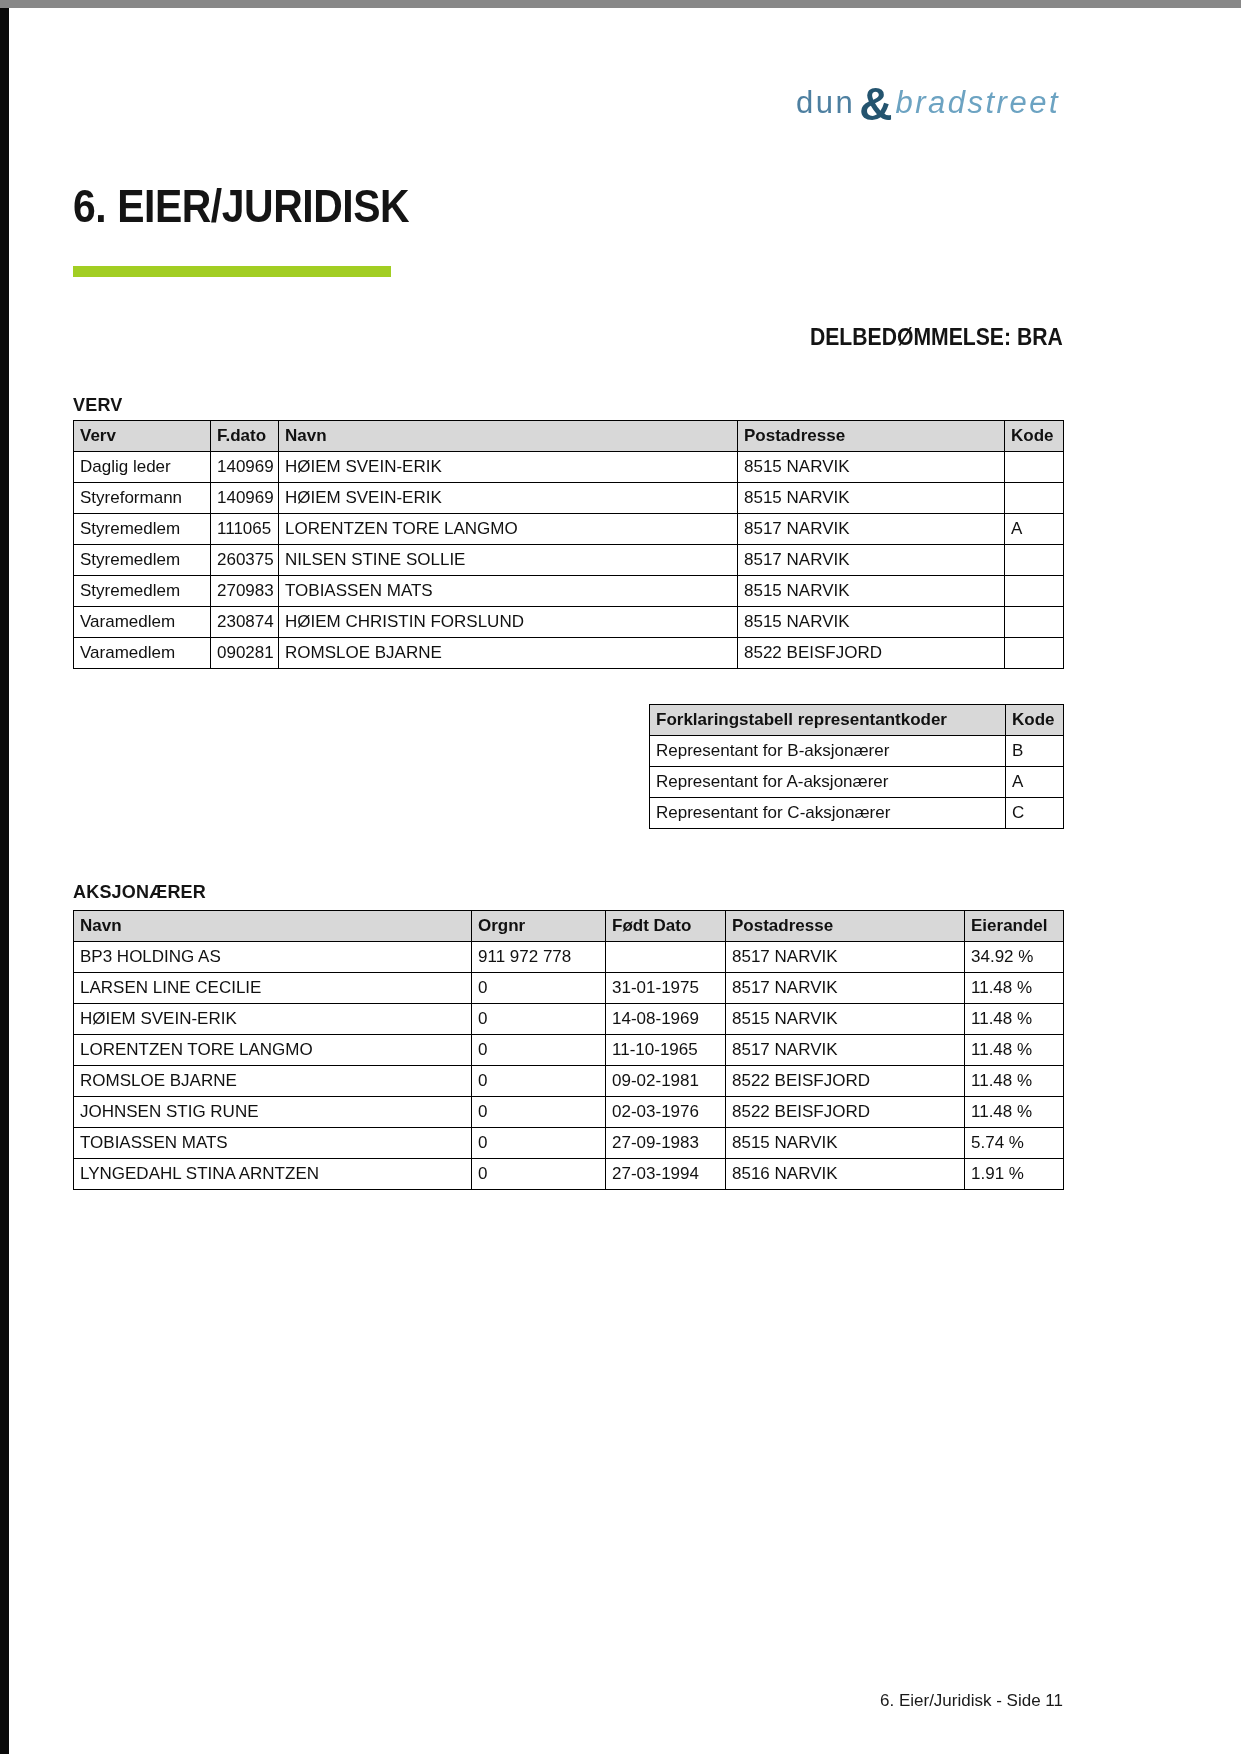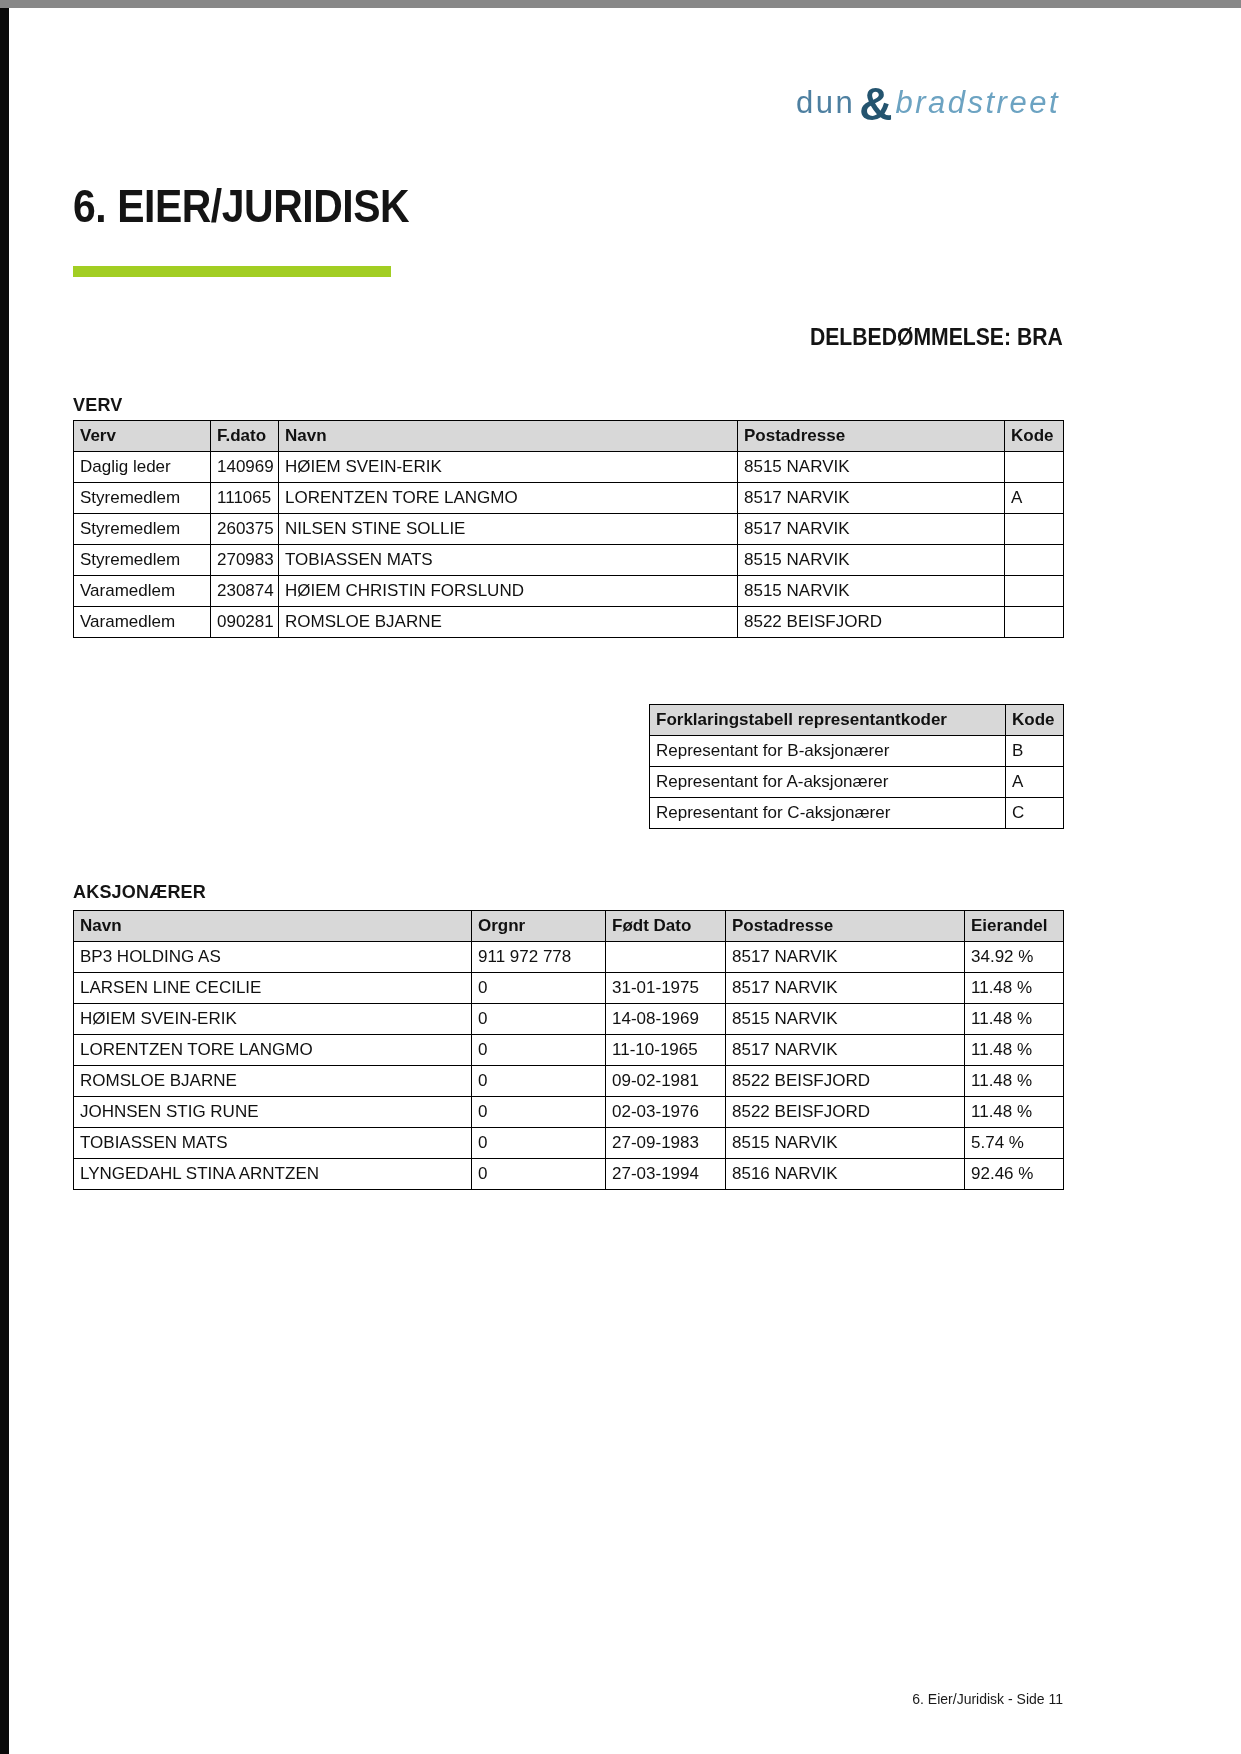--- a/index.html
+++ b/index.html
@@ -55,21 +55,21 @@
     border:1.5px solid #000; height:31px;
     padding:0 6px; text-align:left; vertical-align:middle;
     overflow:hidden; white-space:nowrap;
   }
   table.doc th { background:var(--header-bg,#d8d8d8); font-weight:700; }
   .tbl-verv   { left:73px;  top:412px; width:990px; }
   .tbl-legend { left:649px; top:696px; width:414px; }
   .tbl-aks    { left:73px;  top:902px; width:990px; }
   .footer {
     position:absolute; right:178px; top:1683px;
-    font-size:14px; color:#1a1a1a; white-space:nowrap;
+    font-size:17px; color:#1a1a1a; white-space:nowrap;
   }
 </style>
 </head>
 <body>
 
 <div class="page">
 
   <div class="edge-bar"></div>
 
   <div class="logo">
@@ -103,20 +103,27 @@
       </thead>
       <tbody>
         <tr>
           <td>Daglig leder</td>
           <td>140969</td>
           <td>HØIEM SVEIN-ERIK</td>
           <td>8515 NARVIK</td>
           <td>&nbsp;</td>
         </tr>
         <tr>
+          <td>Styreformann</td>
+          <td>140969</td>
+          <td>HØIEM SVEIN-ERIK</td>
+          <td>8515 NARVIK</td>
+          <td>&nbsp;</td>
+        </tr>
+        <tr>
           <td>Styremedlem</td>
           <td>111065</td>
           <td>LORENTZEN TORE LANGMO</td>
           <td>8517 NARVIK</td>
           <td>A</td>
         </tr>
         <tr>
           <td>Styremedlem</td>
           <td>260375</td>
           <td>NILSEN STINE SOLLIE</td>
@@ -240,20 +247,20 @@
           <td>0</td>
           <td>27-09-1983</td>
           <td>8515 NARVIK</td>
           <td>5.74 %</td>
         </tr>
         <tr>
           <td>LYNGEDAHL STINA ARNTZEN</td>
           <td>0</td>
           <td>27-03-1994</td>
           <td>8516 NARVIK</td>
-          <td>92.46 %</td>
+          <td>1.91 %</td>
         </tr>
       </tbody>
     </table>
 
   <div class="footer">6. Eier/Juridisk - Side 11</div>
 
 </div>
 
 </body></html>

